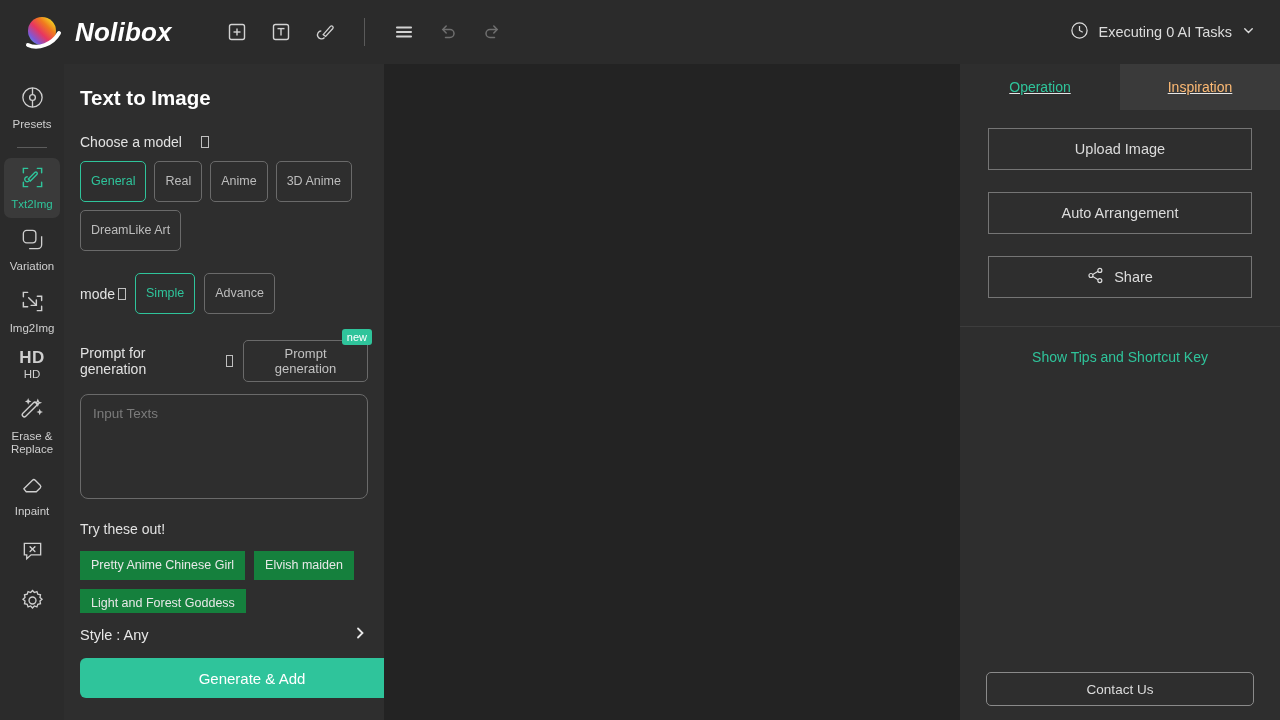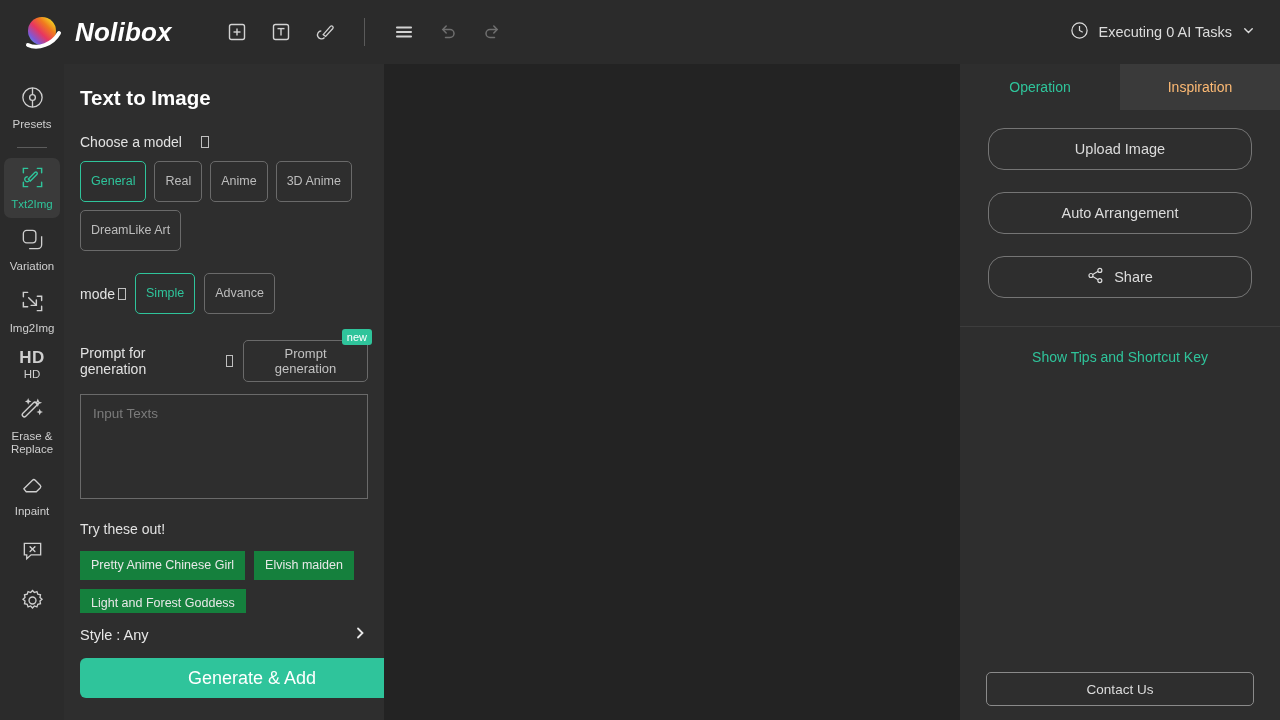--- a/index.html
+++ b/index.html
@@ -84,59 +84,59 @@
     color: #c2c2c2; font-size: 13px; padding: 5px 11px; cursor: pointer; position: relative;
     font-family: inherit;
   }
   .new-badge {
     position: absolute; top: -11px; right: -4px;
     background: #2fc49b; color: #ffffff; font-size: 11px; line-height: 14px;
     border-radius: 3px; padding: 1px 5px;
   }
   .ta {
     margin-top: 12px; width: 288px; height: 105px; background: #2e2e2e;
-    border: 1px solid #6a6a6a; border-radius: 0; color: #d6d6d6;
+    border: 1px solid #6a6a6a; border-radius: 8px; color: #d6d6d6;
     padding: 11px 12px; font-size: 13.5px; resize: none; font-family: inherit; outline: none;
   }
   .ta::placeholder { color: #7b7b7b; }
 
   .try-title { margin-top: 22px; font-size: 14px; color: #e2e2e2; }
   .try-wrap { margin-top: 14px; display: flex; flex-wrap: wrap; gap: 9px; height: 88px; overflow: hidden; }
   .try-chip {
     background: #15803d; color: #e8e8e8; font-size: 12.5px;
     border-radius: 0; padding: 6px 11px; cursor: pointer; white-space: nowrap; line-height: 17px;
   }
 
   .panel-bottom { position: absolute; left: 0; right: 0; bottom: 0; background: #2e2e2e; padding: 0 16px 22px; }
   .style-row {
     display: flex; align-items: center; justify-content: space-between;
     padding: 12px 0 14px; font-size: 14.5px; color: #e8e8e8; cursor: pointer;
   }
   .gen-btn {
     width: 344px; height: 40px; background: #2fc49b; color: #ffffff;
-    border: none; border-radius: 6px; font-size: 18px; cursor: pointer;
+    border: none; border-radius: 6px; font-size: 15px; cursor: pointer;
     font-family: inherit;
   }
 
   
   .canvas { flex: 1; background: #232323; position: relative; }
 
   
   .right { width: 320px; min-width: 320px; background: #2e2e2e; display: flex; flex-direction: column; position: relative; }
-  .tabs { display: flex; height: 46px; }
+  .tabs { display: flex; height: 46px; text-decoration: underline; }
   .tab {
     flex: 1; display: flex; align-items: center; justify-content: center;
     font-size: 14px; cursor: pointer; color: #fdba74;
   }
   .tab.active { color: #2fc49b; background: #2e2e2e; }
   .tab.inactive { background: #3a3a3a; }
 
   .right-body { padding: 18px 28px 0; }
   .obtn {
-    width: 100%; height: 42px; border: 1px solid #757575; border-radius: 16px;
+    width: 100%; height: 42px; border: 1px solid #757575; border-radius: 0;
     background: transparent; color: #dcdcdc; font-size: 14.5px; cursor: pointer;
     display: flex; align-items: center; justify-content: center; gap: 10px;
     margin-bottom: 22px; font-family: inherit;
   }
   .hr { height: 1px; background: #3d3d3d; margin: 6px 0 0; }
   .tips { text-align: center; color: #2fc49b; font-size: 14px; padding: 22px 0; cursor: pointer; }
   .right-bottom { position: absolute; left: 0; right: 0; bottom: 14px; padding: 0 26px; }
   .contact {
     width: 100%; height: 34px; border: 1px solid #8a8a8a; border-radius: 5px;
     background: transparent; color: #dcdcdc; font-size: 13.5px; cursor: pointer; font-family: inherit;

